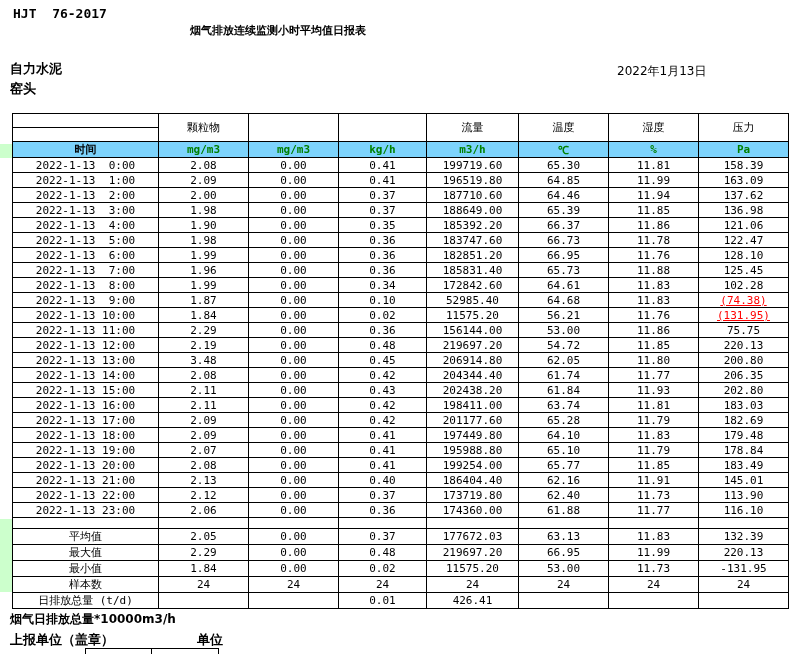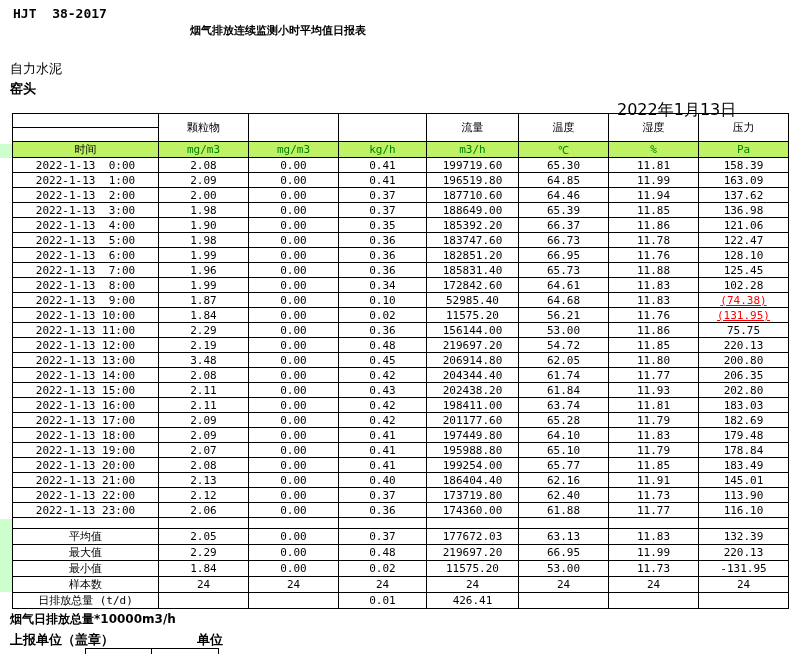--- a/index.html
+++ b/index.html
@@ -4,57 +4,57 @@
 <style>
   html,body { margin:0; padding:0; }
   body {
     width:798px; height:654px; background:#ffffff; position:relative;
     font-family:"DejaVu Sans","Liberation Sans",sans-serif; color:#000;
     overflow:hidden;
   }
   .abs { position:absolute; white-space:pre; }
   .std-code { left:13px; top:6px; font:bold 13px "DejaVu Sans Mono","Liberation Mono",monospace; }
   .title { left:190px; top:23px; font-weight:bold; font-size:11px; letter-spacing:0px; }
-  .company { left:10px; top:60px; font-weight:normal; font-size:13px; }
+  .company { left:10px; top:60px; font-weight:bold; font-size:13px; }
   .station { left:10px; top:80px; font-weight:bold; font-size:13px; }
-  .rdate { left:617px; top:63px; font-size:16px;margin-top:37px; }
+  .rdate { left:617px; top:63px; font-size:12px; }
 
   table.report {
     position:absolute; left:12px; top:113px; width:777px;
     border-collapse:collapse; table-layout:fixed;
   }
   table.report td {
     border:1px solid #000; padding:0; height:14px; text-align:center;
     font:11px "DejaVu Sans Mono","Liberation Mono",monospace;
     white-space:pre; overflow:hidden; vertical-align:middle;
   }
   tr.gh1 td, tr.gh2 td { height:13px; }
   td.cjk { font-family:"DejaVu Sans","Liberation Sans",sans-serif; font-size:12px; }
-  tr.unit-row td { background:#bef264; }
+  tr.unit-row td { background:#7dd3fc;font-weight:bold; }
   tr.unit-row td.u { color:#008000; }
   tr.spacer td { height:10px; }
   table.report td.red { color:#ff0000;text-decoration:underline; }
 
   .green-edge { position:absolute; left:0; width:13px; background:#ccffcc; }
   .edge-unit { top:144px; height:14px; }
   .edge-summary { top:519px; height:73px; }
 
   .note { left:10px; top:611px; font-weight:bold; font-size:12px; }
   .report-unit { left:10px; top:631px; font-weight:bold; font-size:13px;text-align:center; }
   .unit-lab { left:197px; top:631px; font-weight:bold; font-size:13px;text-align:center; }
 
   .frag { position:absolute; background:#000; }
   .frag-h { left:85px; top:648px; width:134px; height:1px; }
   .frag-v { width:1px; height:6px; top:648px; }
   .fv1 { left:85px; } .fv2 { left:151px; } .fv3 { left:218px; }
 </style>
 </head>
 <body>
 
-<div class="abs std-code">HJT  38-2017</div>
+<div class="abs std-code">HJT  76-2017</div>
 <div class="abs title">烟气排放连续监测小时平均值日报表</div>
 <div class="abs company">自力水泥</div>
 <div class="abs station">窑头</div>
 <div class="abs rdate">2022年1月13日</div>
 
 <div class="green-edge edge-unit"></div>
 <div class="green-edge edge-summary"></div>
 
 <table class="report">
   <colgroup>

